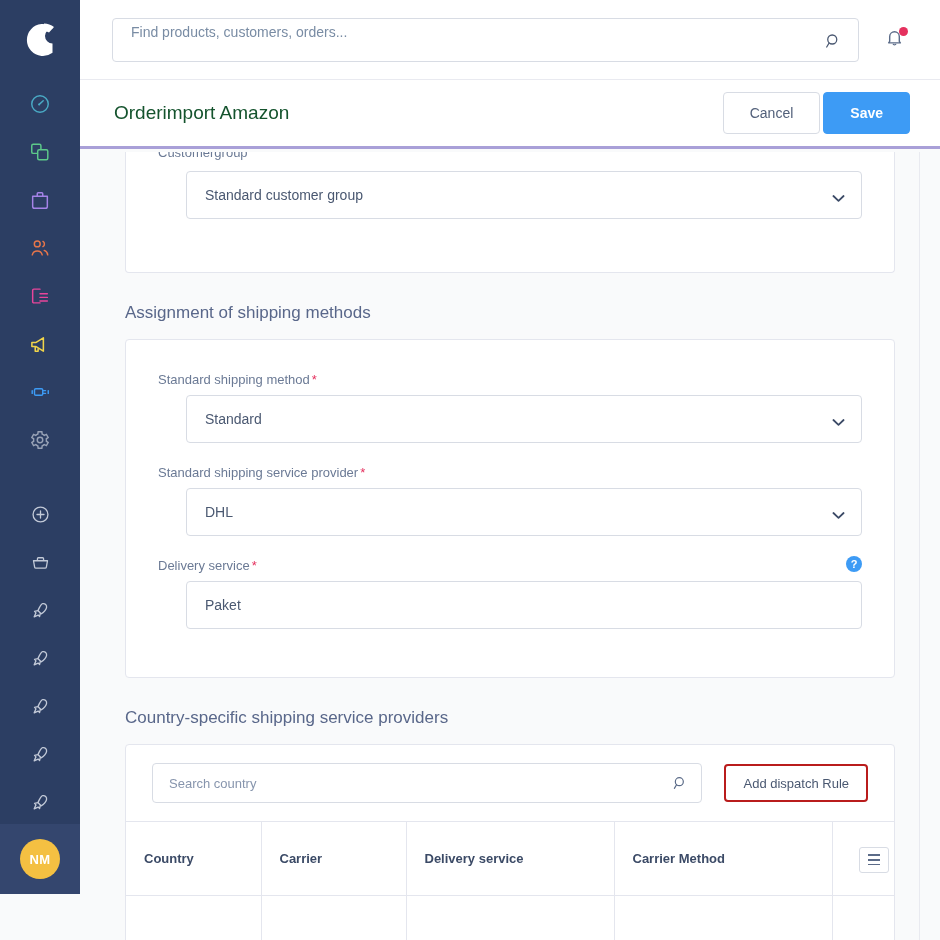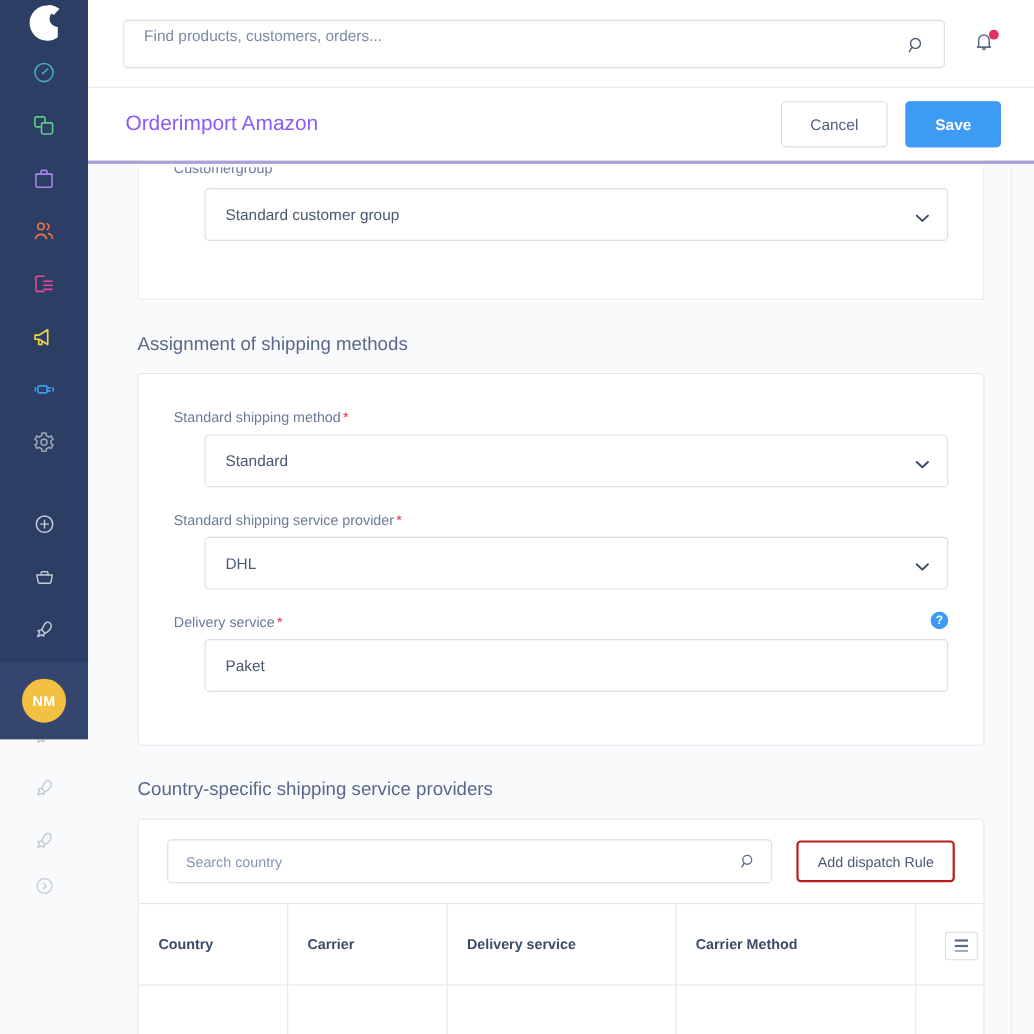--- a/index.html
+++ b/index.html
@@ -6,21 +6,21 @@
   html, body {
     width: 940px; height: 940px;
     overflow: hidden;
     font-family: "Liberation Sans", sans-serif;
     background: #f9fafb;
   }
   .app { position: relative; width: 940px; height: 940px; display: flex; }
 
   
   .sidebar {
-    width: 80px; height: 672px;
+    width: 80px; height: 894px;
     background: #2c3e63;
     display: flex; flex-direction: column; align-items: center;
     flex: 0 0 80px;
     position: relative;
   }
   .logo-wrap {
     height: 80px; width: 80px;
     display: flex; align-items: center; justify-content: center;
   }
   .nav-group { display: flex; flex-direction: column; align-items: center; width: 80px; }
@@ -87,23 +87,23 @@
   
   .title-bar {
     position: absolute; top: 80px; left: 0; right: 0; height: 69px;
     background: #ffffff;
     border-bottom: 3px solid #a9a0d8;
     display: flex; align-items: center;
     padding: 0 30px 0 34px;
     z-index: 25;
   }
   .page-title {
-    font-size: 19px; color: #8b5cf6; font-weight: 400;
-  }
-  .title-actions { margin-left: auto; display: flex; align-items: center; gap: 16px; }
+    font-size: 19px; color: #14532d; font-weight: 400;
+  }
+  .title-actions { margin-left: auto; display: flex; align-items: center; gap: 3px; }
   .btn {
     font-family: "Liberation Sans", sans-serif;
     font-size: 14px; border-radius: 4px; cursor: pointer;
     height: 42px; padding: 0 26px;
     display: inline-flex; align-items: center; justify-content: center;
   }
   .btn-cancel { background: #ffffff; color: #52607a; border: 1px solid #d8dce4; }
   .btn-save { background: #3d9bf5; color: #ffffff; border: 1px solid #3d9bf5; font-weight: 600; }
 
   

